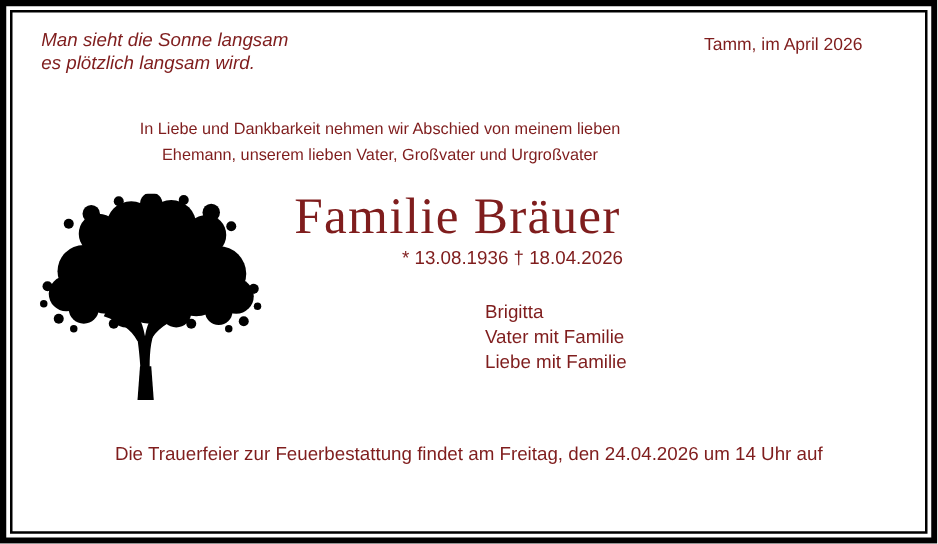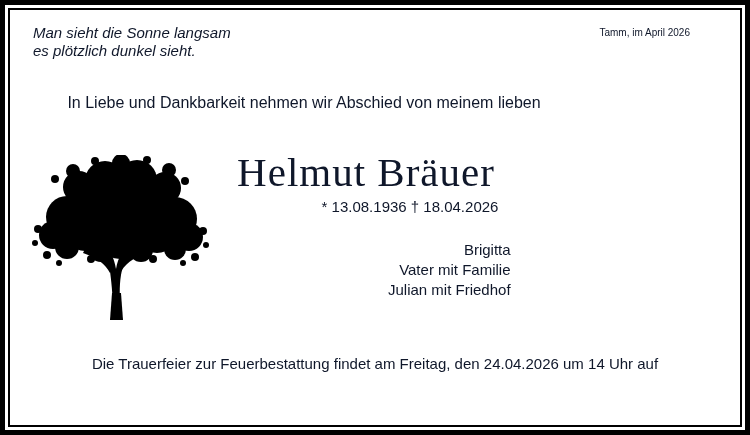--- a/index.html
+++ b/index.html
@@ -7,21 +7,21 @@
     padding: 0;
     background: #ffffff;
   }
   .obituary-card {
     position: relative;
     width: 750px;
     height: 435px;
     background: #ffffff;
     overflow: hidden;
     font-family: "Liberation Sans", sans-serif;
-    color: #0f172a;
+    color: #7f1d1d;
   }
   .frame-outer {
     position: absolute;
     inset: 0;
     border: 5px solid #000000;
     pointer-events: none;
   }
   .frame-inner {
     position: absolute;
     inset: 8px;
@@ -34,31 +34,31 @@
     top: 24px;
     font-style: italic;
     font-size: 15px;
     line-height: 18px;
     white-space: nowrap;
   }
   .dateline {
     position: absolute;
     top: 27px;
     right: 60px;
-    font-size: 10px;
+    font-size: 14px;
     white-space: nowrap;
     text-align: center;
   }
   .intro {
     position: absolute;
     left: 0;
     top: 92px;
     width: 608px;
     text-align: center;
-    font-size: 16px;
+    font-size: 13px;
     line-height: 21px;
   }
   .deceased-name {
     position: absolute;
     left: 0;
     top: 148px;
     width: 732px;
     text-align: center;
     font-family: "Liberation Serif", serif;
     font-size: 41px;
@@ -81,21 +81,20 @@
     top: 155px;
     width: 190px;
     height: 165px;
   }
   .mourners {
     position: absolute;
     left: 388px;
     top: 240px;
     font-size: 15px;
     line-height: 20px;
-    text-align: right;
   }
   .funeral {
     position: absolute;
     left: 0;
     top: 353px;
     width: 750px;
     text-align: center;
     font-size: 15px;
     line-height: 22px;
   }
@@ -103,30 +102,31 @@
 </head>
 <body>
 
 <div class="obituary-card">
 
   <div class="frame-outer"></div>
   <div class="frame-inner"></div>
 
   <div class="epigraph">
     <div>Man sieht die Sonne langsam</div>
-    <div>es plötzlich dunkel sieht.</div>
+    <div>es plötzlich langsam wird.</div>
   </div>
 
   <div class="dateline">Tamm, im April 2026</div>
 
   <div class="intro">
     <div>In Liebe und Dankbarkeit nehmen wir Abschied von meinem lieben</div>
+    <div>Ehemann, unserem lieben Vater, Großvater und Urgroßvater</div>
   </div>
 
-  <div class="deceased-name">Helmut Bräuer</div>
+  <div class="deceased-name">Familie Bräuer</div>
 
   <div class="life-dates">* 13.08.1936 † 18.04.2026</div>
 
   <div class="tree">
     <svg width="190" height="165" viewBox="0 0 190 165" xmlns="http://www.w3.org/2000/svg" aria-hidden="true">
       <g fill="#000000">
 
         <path d="M85,165 L98,165 L96,138 L87,138 Z"></path>
         <path d="M88,150 C87,132 86,122 84,110 C82,100 76,94 68,88 L74,82 C84,92 89,102 91,114 C93,102 98,94 108,86 L114,92 C104,100 98,108 96,120 C94,132 95,144 95,152 Z"></path>
         <path d="M85,118 C80,108 70,102 58,98 L62,90 C76,96 84,104 89,112 Z"></path>
@@ -168,20 +168,20 @@
         <circle cx="160" cy="26" r="4"></circle>
         <circle cx="70" cy="6" r="4"></circle>
         <circle cx="122" cy="5" r="4"></circle>
       </g>
     </svg>
   </div>
 
   <div class="mourners">
     <div>Brigitta</div>
     <div>Vater mit Familie</div>
-    <div>Julian mit Friedhof</div>
+    <div>Liebe mit Familie</div>
   </div>
 
   <div class="funeral">
     <div>Die Trauerfeier zur Feuerbestattung findet am Freitag, den 24.04.2026 um 14 Uhr auf</div>
   </div>
 
 </div>
 
 </body></html>

